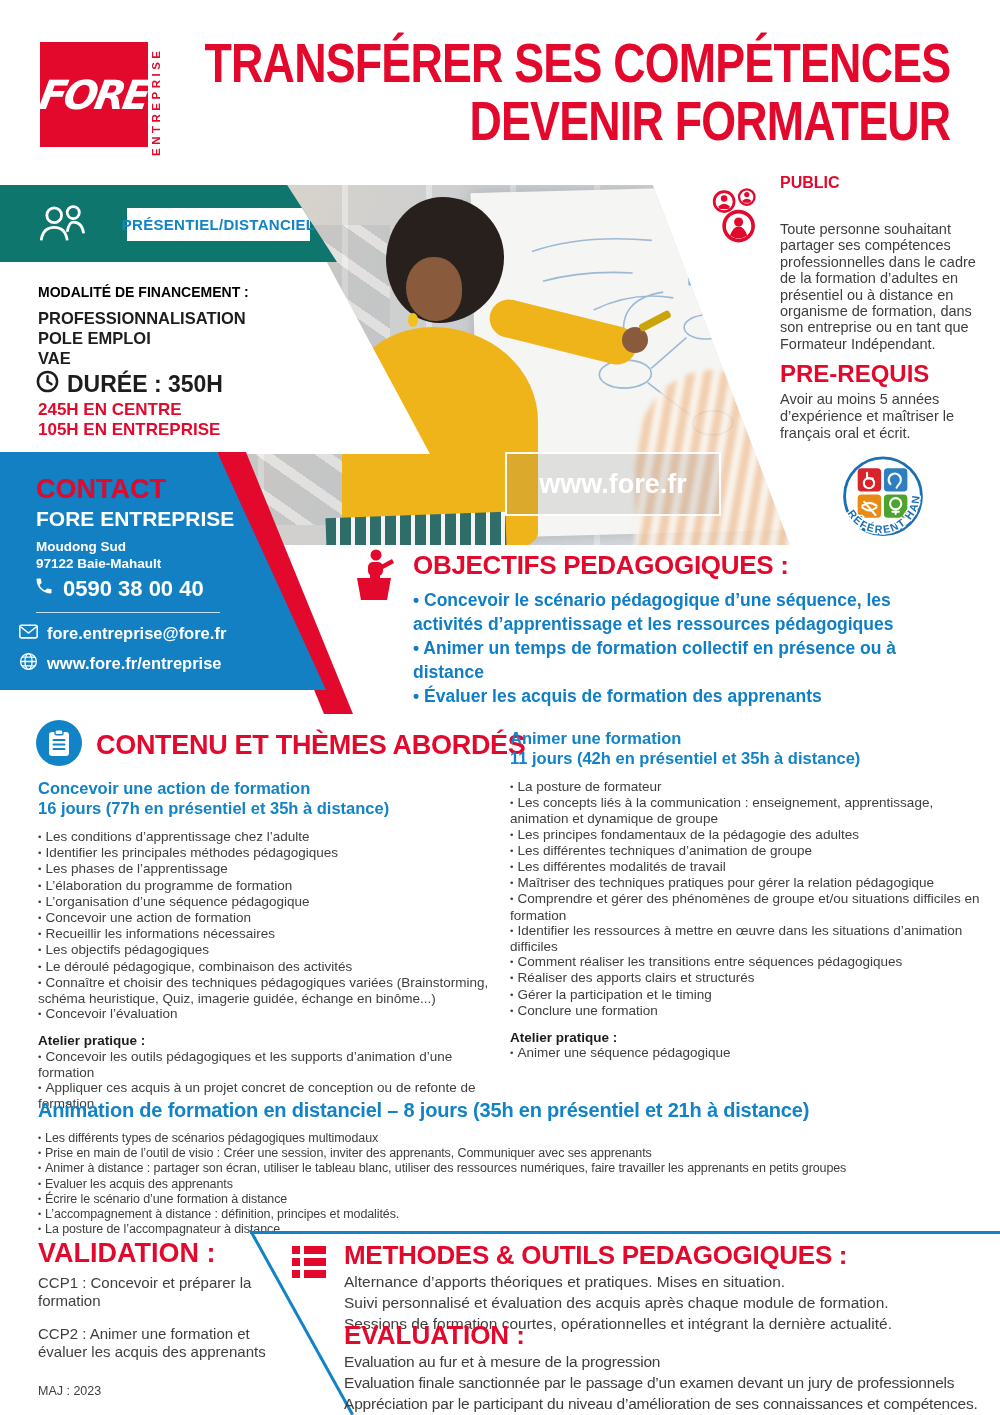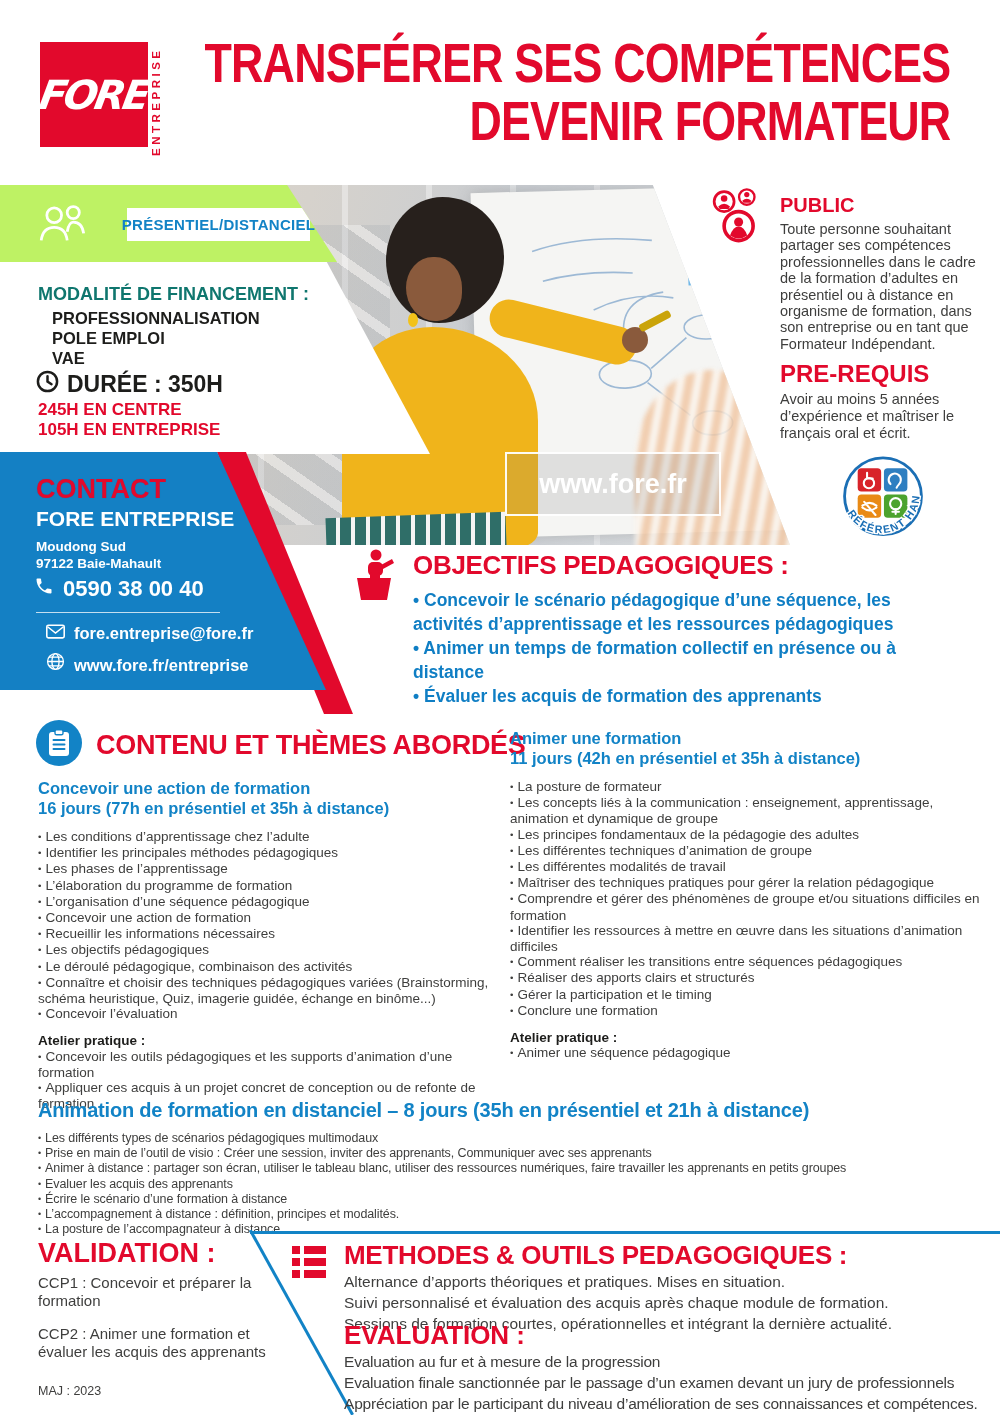--- a/index.html
+++ b/index.html
@@ -35,48 +35,48 @@
   .presenter-hand{position:absolute;left:532px;top:142px;width:26px;height:26px;background:#8a5a3c;border-radius:50%;}
   .marker{position:absolute;left:548px;top:132px;width:34px;height:8px;background:#caa409;border-radius:3px;transform:rotate(-28deg);}
   .skirt{position:absolute;left:236px;top:330px;width:180px;height:34px;
          background:repeating-linear-gradient(92deg,#2f6e68 0 11px,#f4f4f4 11px 15px);transform:rotate(-2deg);}
   .bg-person{position:absolute;left:545px;top:185px;width:170px;height:200px;opacity:.85;filter:blur(2px);
          background:repeating-linear-gradient(100deg,#f0c7a4 0 9px,#fbf4ec 9px 17px);border-radius:45% 55% 0 0;}
   .www-box{position:absolute;left:505px;top:452px;width:212px;height:60px;border:2px solid rgba(255,255,255,.95);
          background:rgba(130,130,130,.18);z-index:5;display:flex;align-items:center;justify-content:center;
          color:#fff;font-weight:bold;font-size:27px;}
   
-  .blue-banner{position:absolute;left:0;top:185px;width:337px;height:77px;background:#bef264;
+  .blue-banner{position:absolute;left:0;top:185px;width:337px;height:77px;background:#0f766e;
          clip-path:polygon(0 0,85.2% 0,100% 100%,0 100%);z-index:3;}
   .banner-people{position:absolute;left:36px;top:15px;}
   .mode-box{position:absolute;left:127px;top:23px;width:183px;height:33px;background:#fff;display:flex;
          align-items:center;justify-content:center;color:#1283c6;font-weight:bold;font-size:15px;letter-spacing:.3px;}
   .white-panel{position:absolute;left:0;top:262px;width:430px;height:192px;background:#fff;
          clip-path:polygon(0 0,76% 0,100% 100%,0 100%);z-index:3;}
-  .fin-label{position:absolute;left:38px;top:22px;color:#0f766e;font-weight:900;font-size:18px;}
-  .fin-items{position:absolute;left:52px;top:46px;color:#1d1d1b;font-weight:900;font-size:16.5px;line-height:20px;}
+  .fin-label{position:absolute;left:38px;top:22px;color:#000000;font-weight:900;font-size:14px;}
+  .fin-items{position:absolute;left:38px;top:46px;color:#1d1d1b;font-weight:900;font-size:16.5px;line-height:20px;}
   .duree-row{position:absolute;left:36px;top:108px;display:flex;align-items:center;gap:8px;color:#1d1d1b;
          font-weight:900;font-size:23px;}
   .duree-details{position:absolute;left:38px;top:138px;color:#e2092c;font-weight:900;font-size:17px;line-height:20px;}
   .contact-panel{position:absolute;left:0;top:452px;width:326px;height:238px;background:#1480c4;
          clip-path:polygon(0 0,66.6% 0,100% 100%,0 100%);z-index:4;color:#fff;}
   .red-stripe{position:absolute;left:0;top:452px;width:358px;height:262px;background:#e2092c;
          clip-path:polygon(60.6% 0,68.7% 0,98.6% 100%,90.5% 100%);z-index:3;}
   .contact-title{position:absolute;left:36px;top:22px;color:#e2092c;font-weight:900;font-size:27px;
          text-shadow:0 0 1px rgba(0,0,0,.15);}
   .contact-org{position:absolute;left:36px;top:55px;font-weight:900;font-size:21px;}
   .contact-addr{position:absolute;left:36px;top:86px;font-weight:bold;font-size:13.5px;line-height:17px;}
   .contact-phone{position:absolute;left:34px;top:124px;display:flex;align-items:center;gap:9px;font-weight:900;font-size:22px;}
   .contact-rule{position:absolute;left:36px;top:160px;width:184px;height:1px;background:rgba(255,255,255,.75);}
-  .contact-mail,.contact-web{position:absolute;left:46px;display:flex;align-items:flex-end;gap:9px;font-weight:bold;font-size:16.5px;}
+  .contact-mail,.contact-web{position:absolute;left:19px;display:flex;align-items:center;gap:9px;font-weight:bold;font-size:16.5px;}
   .contact-mail{top:172px;}.contact-web{top:200px;}
   
   .public-icon{position:absolute;left:706px;top:188px;}
   .sec-title-red{color:#e2092c;font-weight:900;}
-  .public-title{position:absolute;left:780px;top:194px;font-size:20px;}
+  .public-title{position:absolute;left:780px;top:174px;font-size:16px;}
   .public-body{position:absolute;left:780px;top:221px;width:205px;font-size:14.5px;line-height:16.4px;}
   .prerequis-title{position:absolute;left:780px;top:360px;font-size:24px;}
   .prerequis-body{position:absolute;left:780px;top:391px;width:210px;font-size:14.5px;line-height:17px;}
   .handicap-badge{position:absolute;left:838px;top:455px;}
   
   .objectifs-icon{position:absolute;left:352px;top:548px;}
   .objectifs-title{position:absolute;left:413px;top:550px;font-size:26px;letter-spacing:-.3px;}
   .objectifs-list{position:absolute;left:413px;top:588px;width:548px;color:#0f7ec4;font-weight:bold;
         font-size:17.5px;line-height:24px;}
   .objectifs-list .li::before{content:"• ";}

